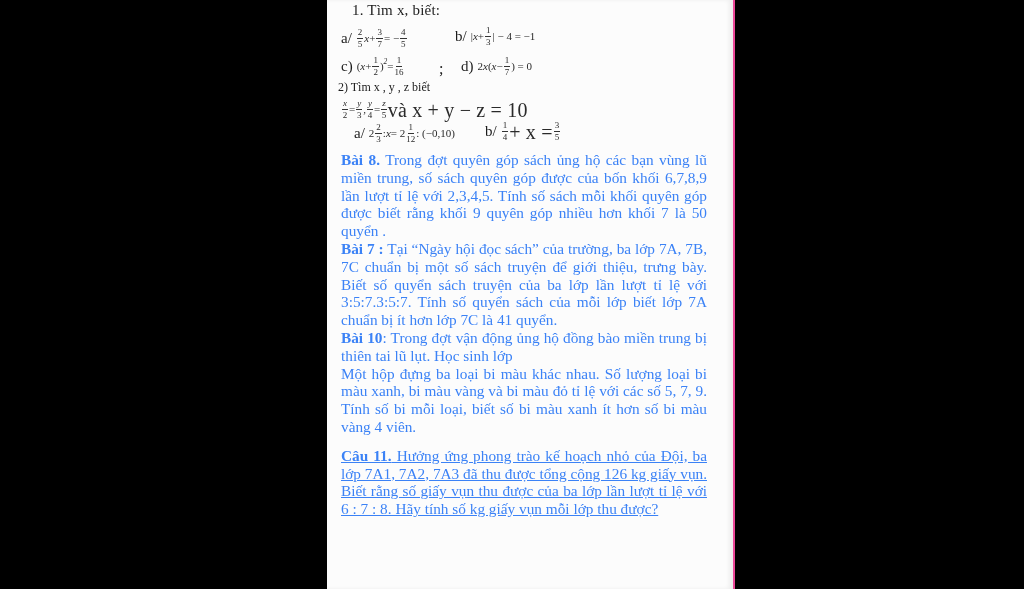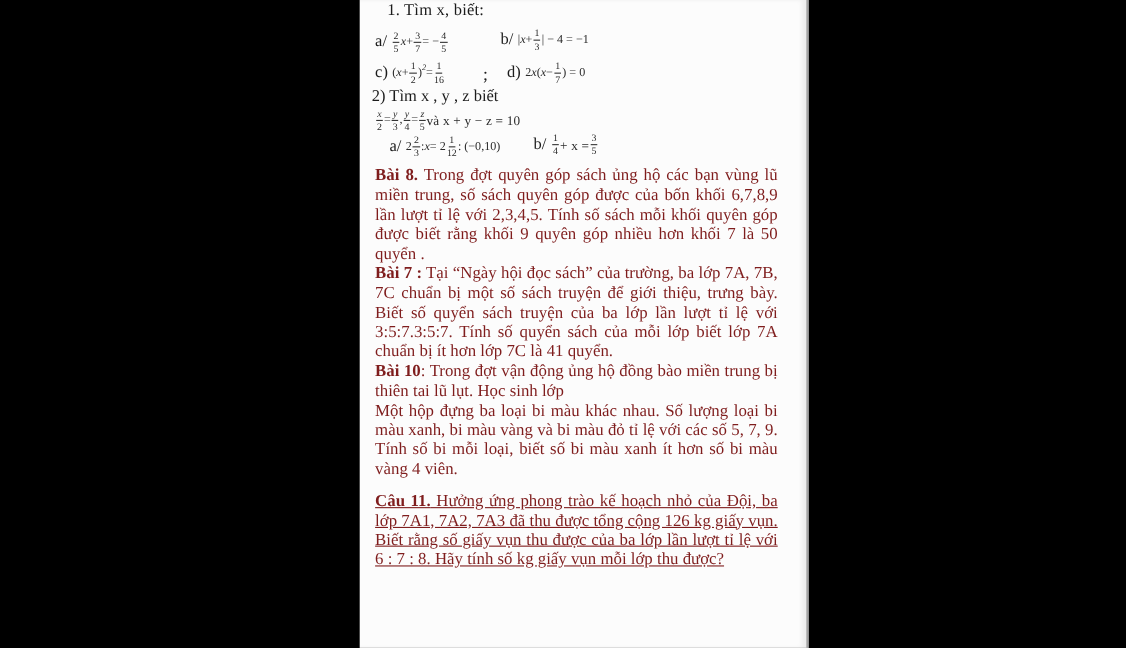--- a/index.html
+++ b/index.html
@@ -8,59 +8,59 @@
     width:1024px;height:589px;
     background:#000;
     overflow:hidden;
     font-family:"Liberation Serif","DejaVu Serif",serif;
   }
   .paper{
     position:absolute;
     left:327px;top:0;
     width:406px;height:589px;
     background:#fcfcfc;
-    border-right:2px solid #a3a3a3;
+    border-right:2px solid #ec4899;
     box-shadow:inset -4px 0 4px rgba(0,0,0,0.06);
     color:#1c1c1c;
     overflow:hidden;
   }
   .part-title{
     position:absolute;left:25px;top:2px;
     font-size:15px;letter-spacing:.2px;
   }
   .part2-title{
     position:absolute;left:11px;top:80px;
-    font-size:15px;
+    font-size:12px;
   }
   
   .mrow{
     position:absolute;
     display:flex;align-items:center;
     white-space:nowrap;color:#2a2a2a;
   }
   .mlabel{font-size:15px;margin-right:4px;color:#1c1c1c;}
   .mform{
     display:inline-flex;align-items:center;
     font-size:11px;line-height:1;
   }
   .mform em{font-style:italic;}
   .mform sup{font-size:7.5px;position:relative;top:-5px;font-style:italic;}
-  .mform .mbig{font-size:12px;letter-spacing:.2px;}
+  .mform .mbig{font-size:20px;letter-spacing:.2px;}
   .frac{
     display:inline-flex;flex-direction:column;align-items:center;
     vertical-align:middle;font-size:9px;line-height:1;margin:0 1px;
   }
   .frac .num{padding:0 1px 1px 1px;border-bottom:1px solid #333;}
   .frac .den{padding-top:1px;}
   .sep{position:absolute;font-size:16px;color:#1c1c1c;}
   
   .problems{
     position:absolute;left:14px;top:151px;width:366px;
     font-size:15.3px;line-height:17.8px;
-    text-align:justify;color:#7f1d1d;
+    text-align:justify;color:#3b82f6;
   }
   .problems p{margin:0;padding:0;}
   .problems p.gap{margin-top:11px;text-decoration:underline;}
   .problems b{font-weight:bold;}
 </style>
 </head>
 <body>
 
 <div id="screen">
   <div class="paper">

